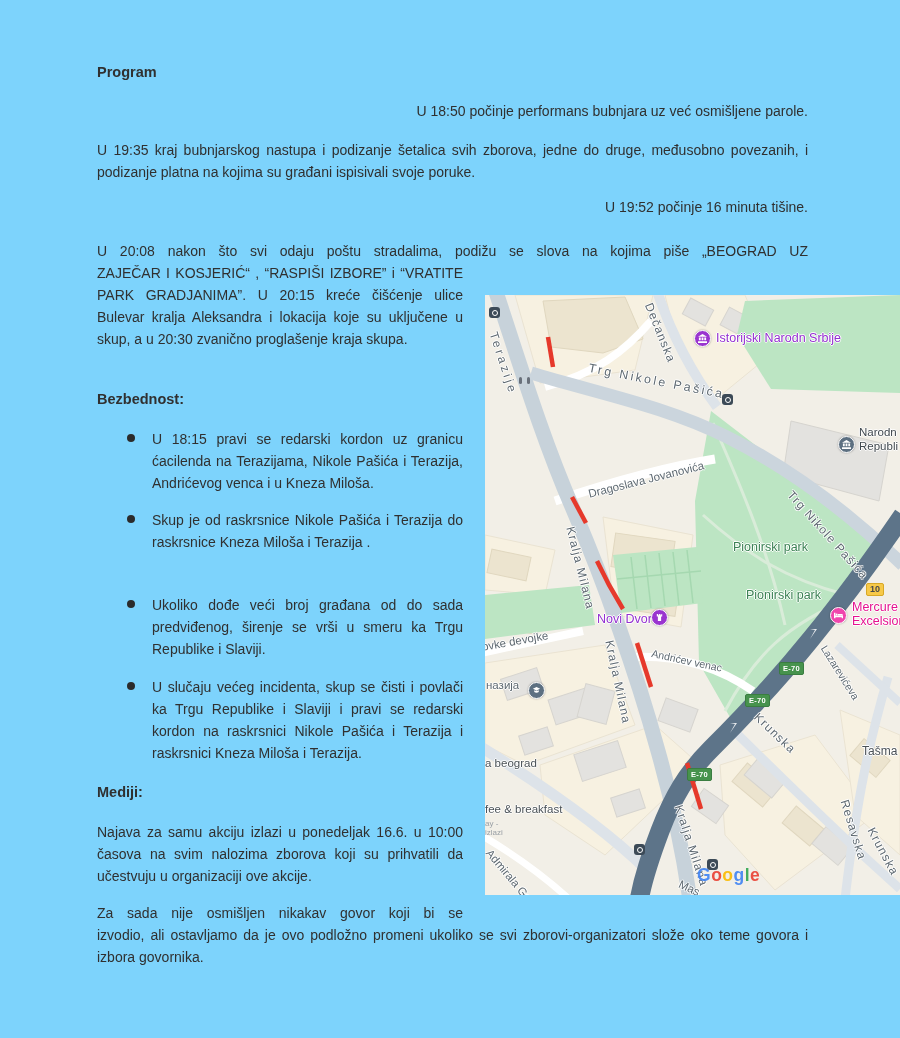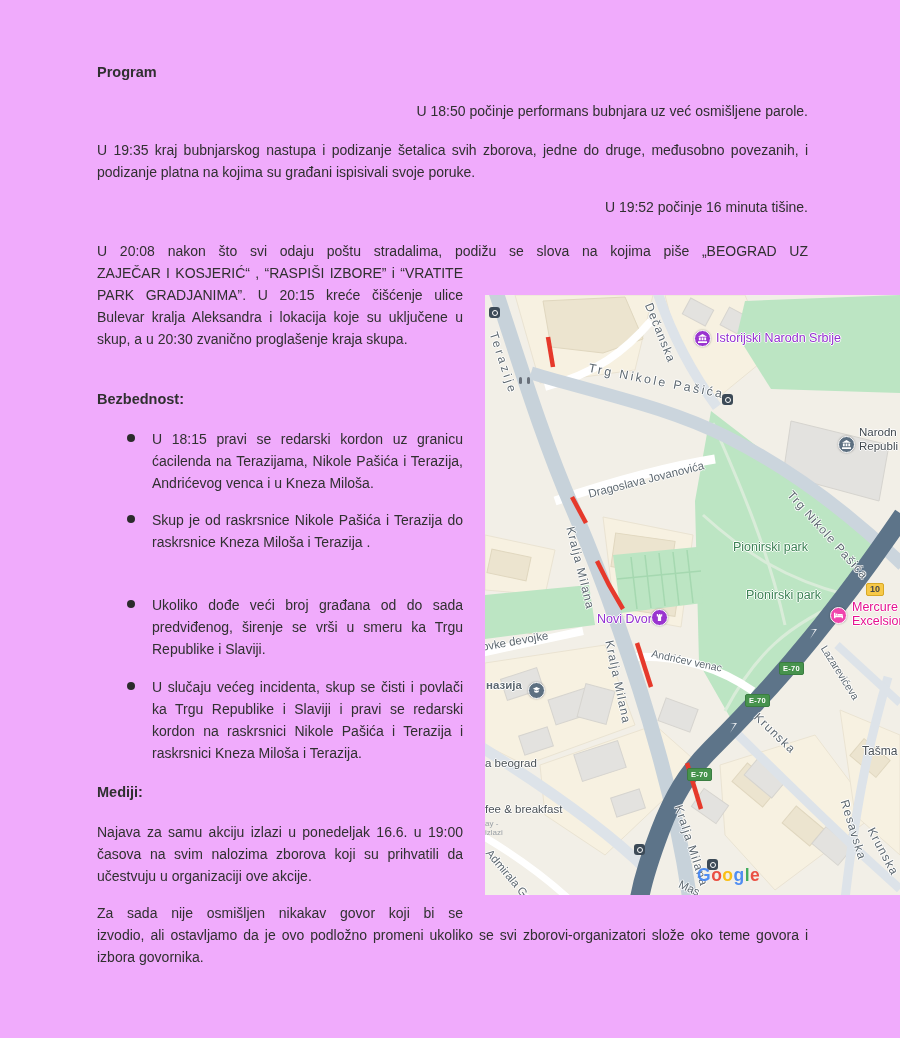--- a/index.html
+++ b/index.html
@@ -1,16 +1,16 @@
 <!DOCTYPE html>
 <html><head>
 <meta charset="utf-8">
 <style>
   html,body{margin:0;padding:0;background:#fbfbfc;}
-  .page{position:relative;width:900px;height:1038px;background:#f0abfc;
+  .page{position:relative;width:900px;height:1038px;background:#7dd3fc;
         font-family:"Liberation Sans",sans-serif;color:#303030;overflow:hidden;}
   .tb{position:absolute;left:97px;font-size:14px;line-height:22px;}
   .full{width:711px;text-align:right;}
   .nw{width:366px;}
   .j{text-align:justify;}
   .lastj{text-align:justify;-moz-text-align-last:justify;text-align-last:justify;white-space:normal;}
   .h{font-weight:bold;font-size:14.5px;}
   .bullet{position:absolute;left:125px;width:338px;padding-left:27px;box-sizing:border-box;
           font-size:14px;line-height:22px;text-align:justify;}
   .bdot{position:absolute;left:2px;top:6px;width:8px;height:8px;border-radius:50%;background:#2b2b2b;}
@@ -76,21 +76,21 @@
   <div class="bullet" style="top:509px;">
     <span class="bdot"></span>
     <span>Skup je od raskrsnice Nikole Pašića i Terazija do raskrsnice Kneza Miloša i Terazija .</span>
   </div>
   <div class="bullet" style="top:676px;">
     <span class="bdot"></span>
     <span>U slučaju većeg incidenta, skup se čisti i povlači ka Trgu Republike i Slaviji i pravi se redarski kordon na raskrsnici Nikole Pašića i Terazija i raskrsnici Kneza Miloša i Terazija.</span>
   </div>
 
   <div class="tb h" style="top:781px;">Mediji:</div>
-  <div class="tb nw j" style="top:821px;">Najava za samu akciju izlazi u ponedeljak 16.6. u 19:00 časova na svim nalozima zborova koji su prihvatili da učestvuju u organizaciji ove akcije.</div>
+  <div class="tb nw j" style="top:821px;">Najava za samu akciju izlazi u ponedeljak 16.6. u 10:00 časova na svim nalozima zborova koji su prihvatili da učestvuju u organizaciji ove akcije.</div>
   <div class="tb nw lastj" style="top:902px;">Za sada nije osmišljen nikakav govor koji bi se</div>
   <div class="tb full j" style="top:924px;">izvodio, ali ostavljamo da je ovo podložno promeni ukoliko se svi zborovi-organizatori slože oko teme govora i izbora govornika.</div>
 
   <div class="map">
 
     <svg class="mapsvg" width="415" height="600" viewBox="0 0 415 600">
       <rect width="415" height="600" fill="#f2efe7"></rect>
 
       <g fill="#f7f1e1" stroke="#eae3d2" stroke-width="1">
         <polygon points="30,0 168,0 150,75 55,88"></polygon>
@@ -229,21 +229,21 @@
     <div class="icon ic-pink" style="left:345px;top:312px;">
       <svg width="9" height="9" viewBox="0 0 10 10">
           <path fill="#fff" d="M0,2h1.6v3h8.4v3H8.6V7H1.6v1H0z"></path>
           <circle cx="3" cy="4" r="1.1" fill="#fff"></circle>
           <path fill="#fff" d="M4.4,3.4h4a1.6,1.6 0 0 1 1.6,1.6H4.4z"></path>
         </svg>
     </div>
     <div class="mlabel pink" style="left:367px;top:305px;">Mercure</div>
     <div class="mlabel pink" style="left:367px;top:319px;">Excelsior</div>
 
-    <div class="mlabel st" style="left:1px;top:384px;font-weight:bold;">назија</div>
+    <div class="mlabel st" style="left:1px;top:384px;">назија</div>
     <div class="icon ic-slate" style="left:43px;top:387px;">
       <svg width="9" height="9" viewBox="0 0 10 10">
           <path fill="#fff" d="M5,1 L9,3 5,5 1,3z M2.5,4.6 C4,5.6 6,5.6 7.5,4.6 L7.5,6.6 C6,7.8 4,7.8 2.5,6.6z"></path>
         </svg>
     </div>
 
     <div class="mlabel poi-grey" style="left:0px;top:462px;">a beograd</div>
     <div class="mlabel poi-grey" style="left:0px;top:508px;">fee &amp; breakfast</div>
     <div class="mlabel tiny" style="left:0px;top:524px;">ay -</div>
     <div class="mlabel tiny" style="left:0px;top:533px;">izlazi</div>

